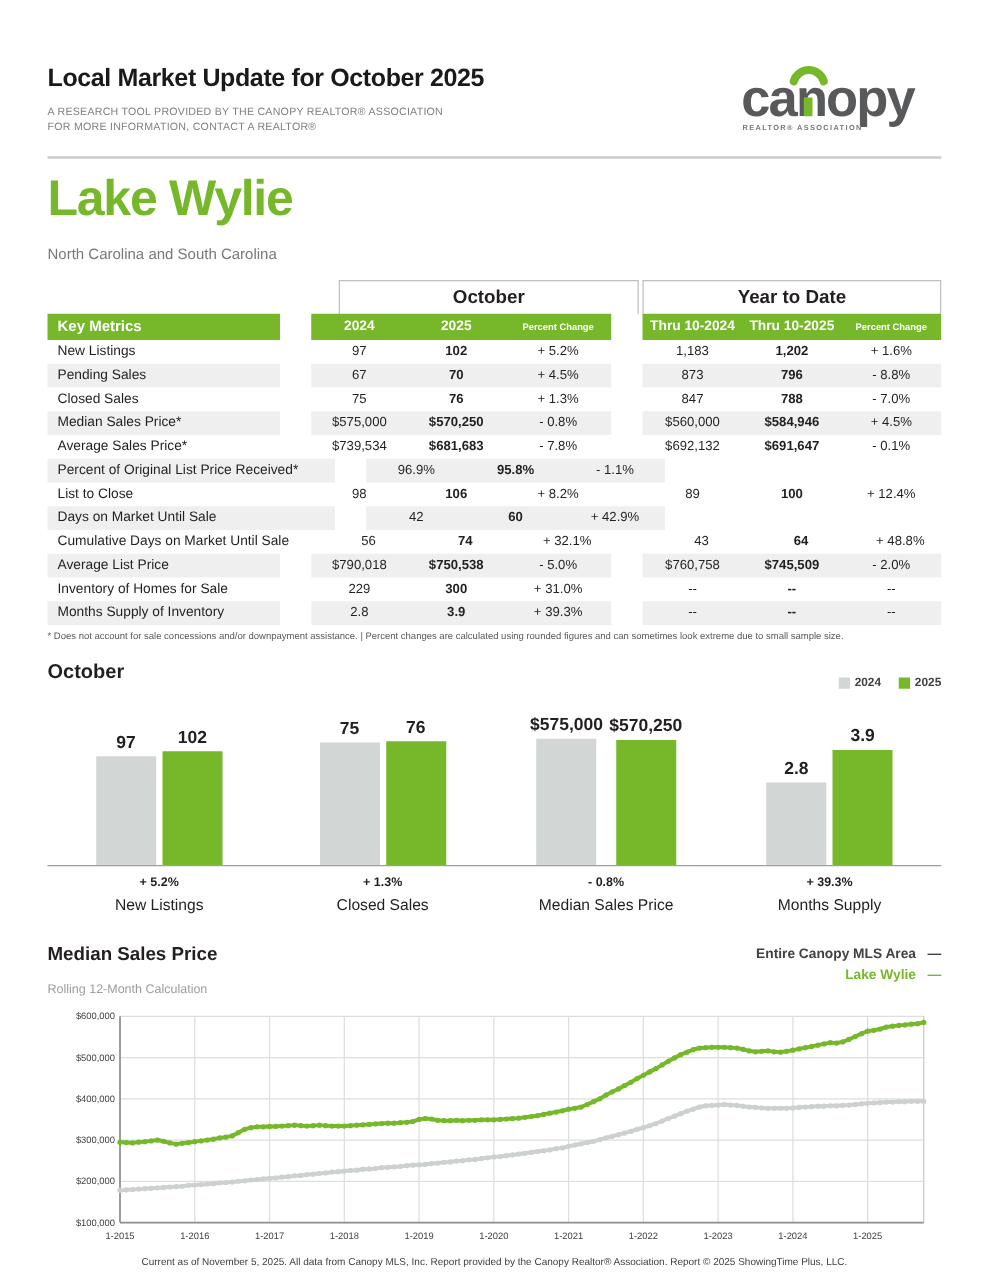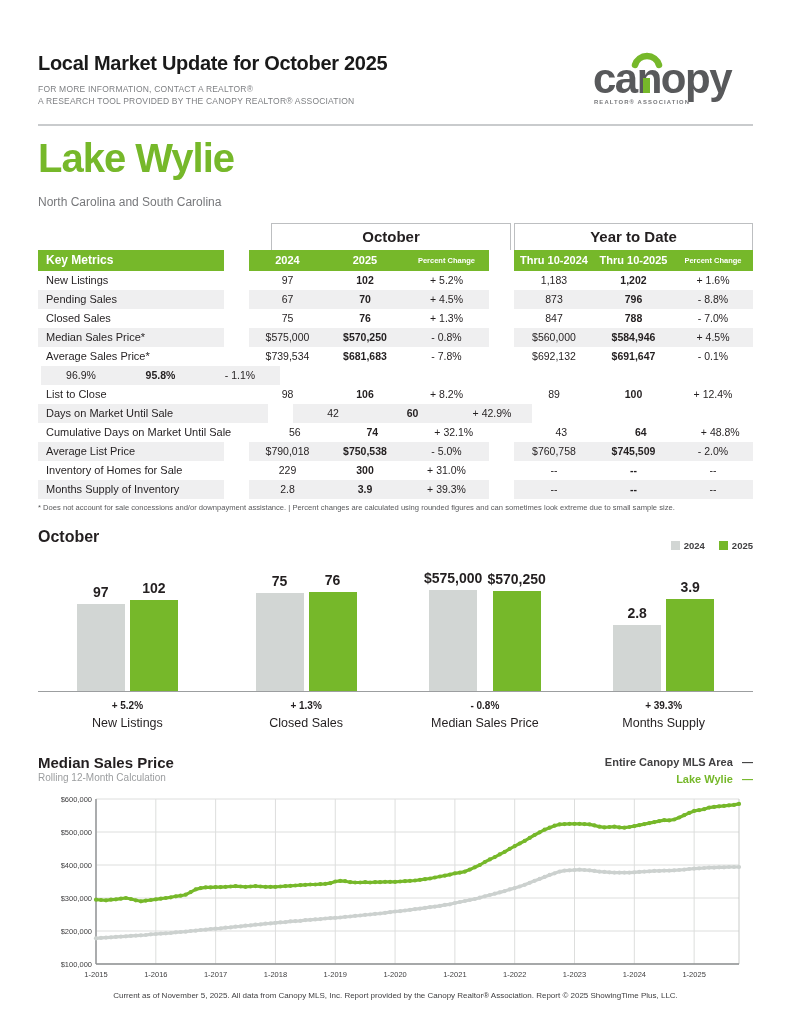--- a/index.html
+++ b/index.html
@@ -58,39 +58,39 @@
   .bar { width:48px; }
   .bar-baseline { border-top:1px solid #9c9ea0; }
   .bar-labels { display:flex; margin-top:8px; }
   .bar-lab { flex:1; text-align:center; }
   .bar-pct { font-size:10px; font-weight:bold; }
   .bar-cat { font-size:12.5px; margin-top:5px; }
 
   
   .line-section { margin-top:24px; position:relative; }
   .line-title { font-size:15px; font-weight:bold; }
-  .line-sub { font-size:10px; color:#9b9d9f; margin-top:1px; }
+  .line-sub { font-size:10px; color:#9b9d9f; margin-top:14px; }
   .line-legend { position:absolute; right:0; top:0; text-align:right; }
   .line-leg-row { font-size:11px; font-weight:bold; line-height:17px; }
   .line-leg-dash { font-weight:bold; }
   .line-svg { margin-top:8px; display:block; }
 
   .footer { margin-top:2px; text-align:center; font-size:8px; color:#414042; }
 </style>
 </head>
 <body>
 
 <div class="page">
 
   <div class="hdr">
     <div class="hdr-left">
       <div class="hdr-title">Local Market Update for October 2025</div>
       <div class="hdr-sub">
+        <div>A RESEARCH TOOL PROVIDED BY THE CANOPY REALTOR® ASSOCIATION</div>
         <div>FOR MORE INFORMATION, CONTACT A REALTOR®</div>
-        <div>A RESEARCH TOOL PROVIDED BY THE CANOPY REALTOR® ASSOCIATION</div>
       </div>
     </div>
     <div class="logo-box">
       <svg width="160" height="64" viewBox="0 -8 160 64">
         <path d="M 42 13 A 12.5 12.5 0 0 1 66 13" fill="none" stroke="#76b82a" stroke-width="6.5" stroke-linecap="round"></path>
         <text x="0" y="41" font-family="Liberation Sans, sans-serif" font-size="42" font-weight="bold" letter-spacing="-1.5" fill="#58595b">canopy</text>
         <rect x="50" y="26" width="7" height="15" fill="#76b82a"></rect>
         <text x="1" y="52" font-family="Liberation Sans, sans-serif" font-size="5.9" font-weight="bold" letter-spacing="1.1" fill="#77787b">REALTOR® ASSOCIATION</text>
       </svg>
     </div>
@@ -179,20 +179,21 @@
             <div class="c2 bold">$681,683</div>
             <div class="c3">- 7.8%</div>
           </div>
           <div class="sec-ytd">
             <div class="d1">$692,132</div>
             <div class="d2 bold">$691,647</div>
             <div class="d3">- 0.1%</div>
           </div>
         </div>
         <div class="t-row data-row even">
+          <div class="sec-name metric-cell">Percent of Original List Price Received*</div>
           <div class="sec-ytd">
             <div class="d1">96.9%</div>
             <div class="d2 bold">95.8%</div>
             <div class="d3">- 1.1%</div>
           </div>
         </div>
         <div class="t-row data-row odd">
           <div class="sec-name metric-cell">List to Close</div>
           <div class="sec-oct">
             <div class="c1">98</div>

